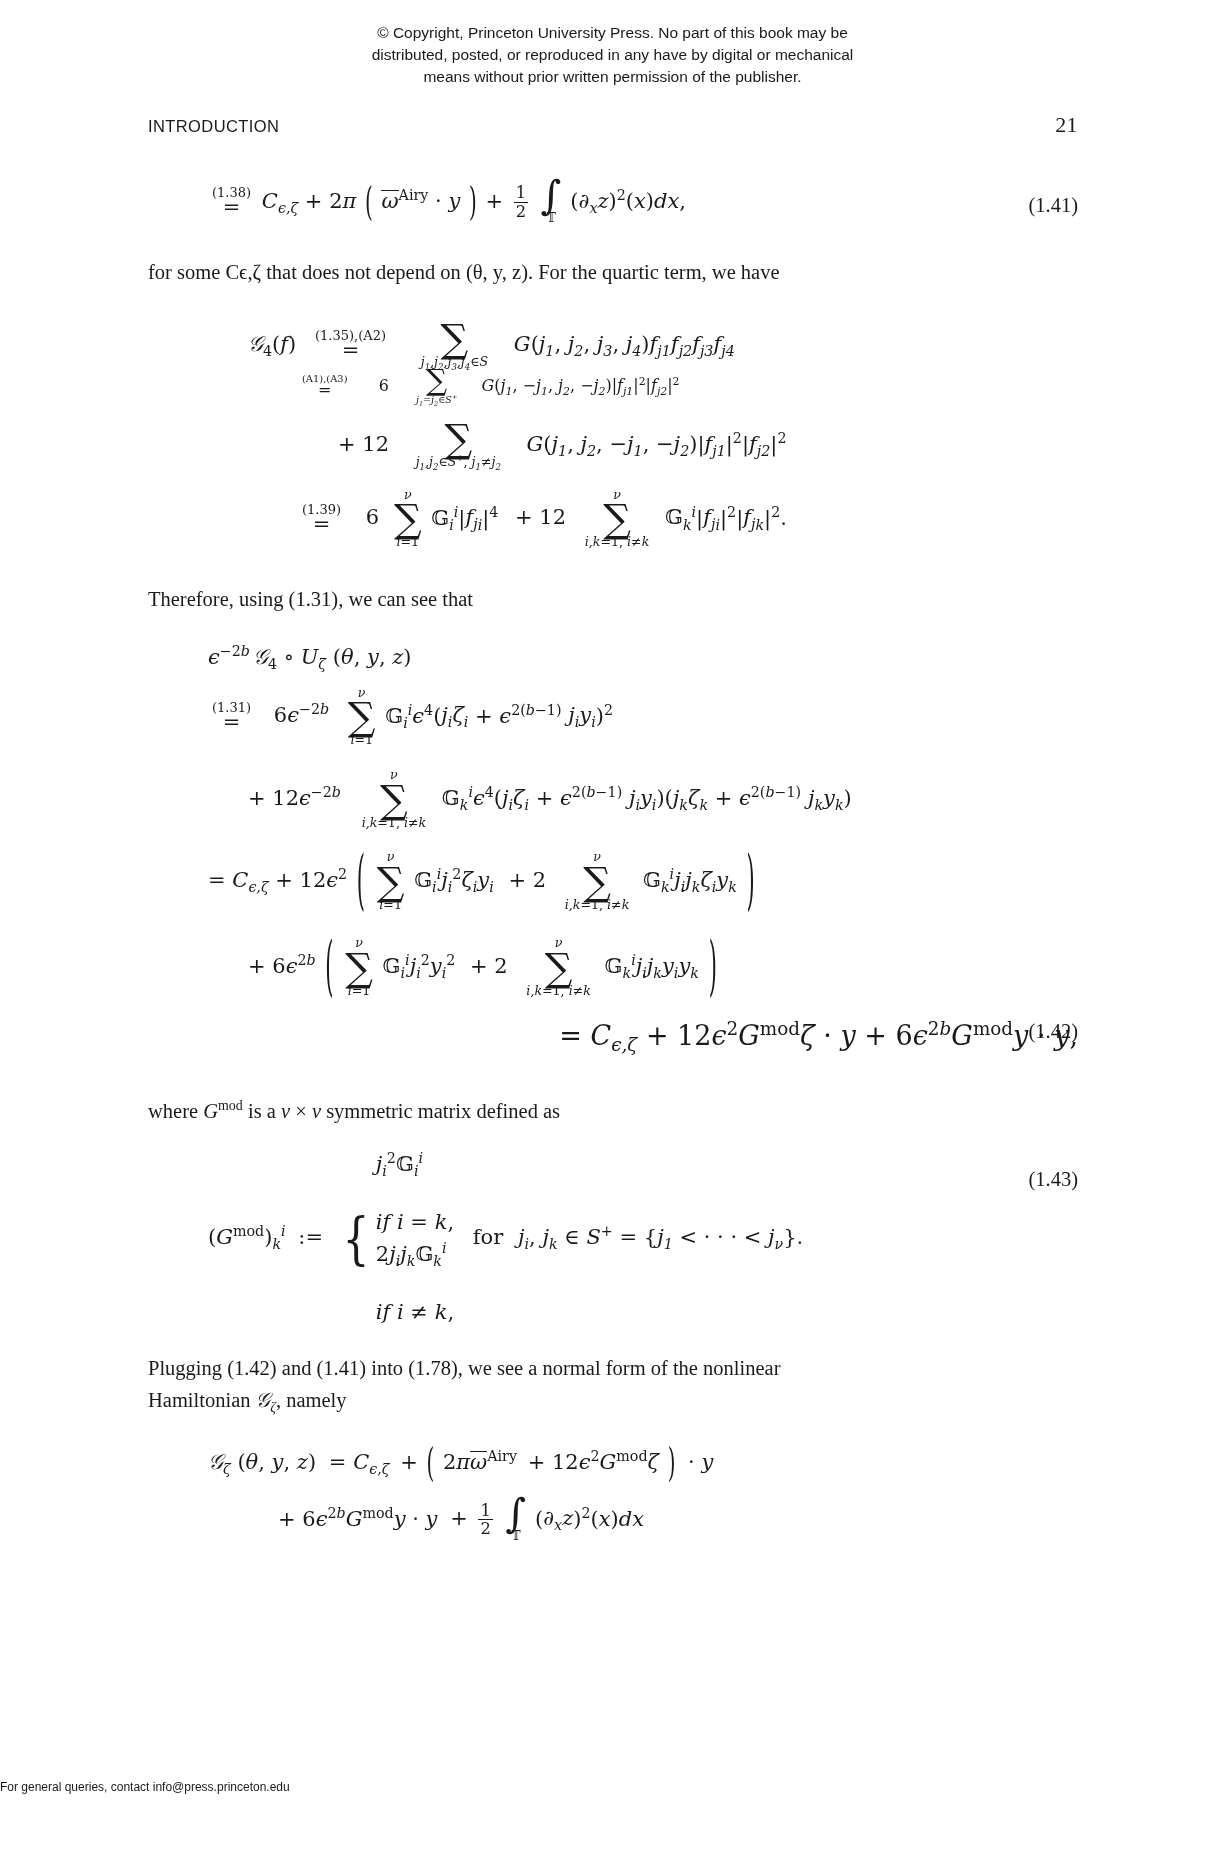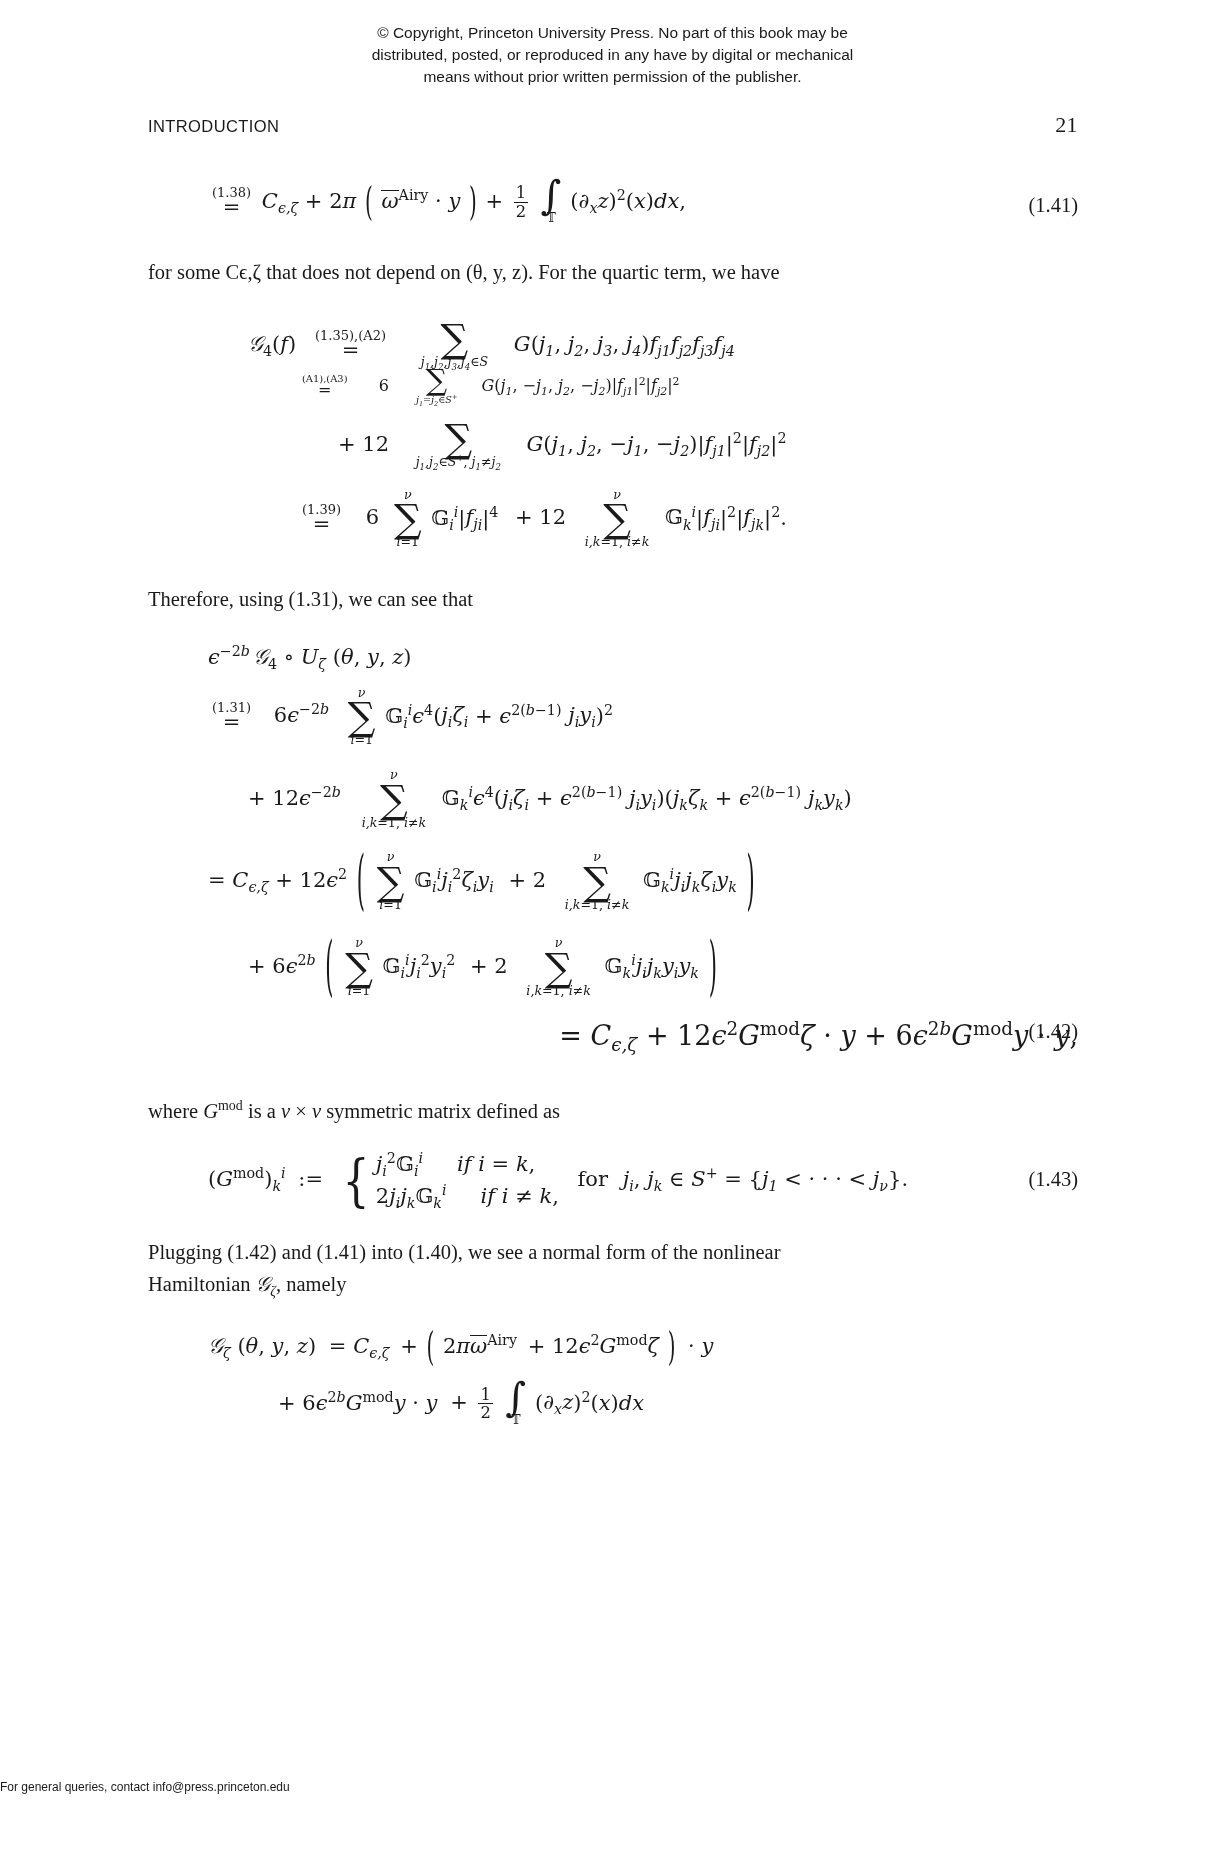--- a/index.html
+++ b/index.html
@@ -200,20 +200,21 @@
   }
   .cases .rows {
     display: inline-flex;
     flex-direction: column;
     gap: 8px;
   }
   .cases .row {
     display: flex;
     gap: 34px;
     white-space: nowrap;
+    flex-direction: column;
   }
   .cases .row .cnd { font-style: italic; }
 
   .footer {
     position: absolute;
     bottom: 56px;
     left: 0;
     width: 1225px;
     text-align: left;
     font-family: "Liberation Sans", sans-serif;
@@ -423,21 +424,21 @@
               <span class="cnd">if <i>i</i> <span class="up">≠</span> <i>k</i><span class="up">,</span></span>
             </span>
           </span>
         </span>
         <span class="up" style="margin-left:12px; font-style:normal;">for</span>
         <span style="margin-left:8px;"><i>j<sub>i</sub></i><span class="up">,</span> <i>j<sub>k</sub></i> <span class="up">∈</span> <i>S</i><sup class="up">+</sup> <span class="up">= {</span><i>j</i><sub>1</sub> <span class="up">&lt; · · · &lt;</span> <i>j</i><sub>ν</sub><span class="up">}.</span></span>
       </div>
       <div class="eqnum" style="top:16px;">(1.43)</div>
     </div>
 
-    <div class="para" style="margin-top:30px;">Plugging (1.42) and (1.41) into (1.40), we see a normal form of the nonlinear</div>
+    <div class="para" style="margin-top:30px;">Plugging (1.42) and (1.41) into (1.78), we see a normal form of the nonlinear</div>
     <div class="para" style="margin-top:2px;">
       Hamiltonian <span class="cal" style="font-family:'DejaVu Serif',serif;">𝒢</span><sub style="font-style:italic;">ζ</sub>, namely
     </div>
 
     <div class="eq" style="margin-top:34px;">
       <div class="mathline indent1" style="font-size:21px;">
         <span class="cal">𝒢</span><sub style="font-style:italic;">ζ</sub> <span class="up">(</span><i>θ</i><span class="up">,</span> <i>y</i><span class="up">,</span> <i>z</i><span class="up">)</span>
         <span class="up" style="margin-left:6px;">=</span>
         <i>C</i><sub>ϵ,ζ</sub>
         <span class="up" style="margin-left:4px;">+</span>

